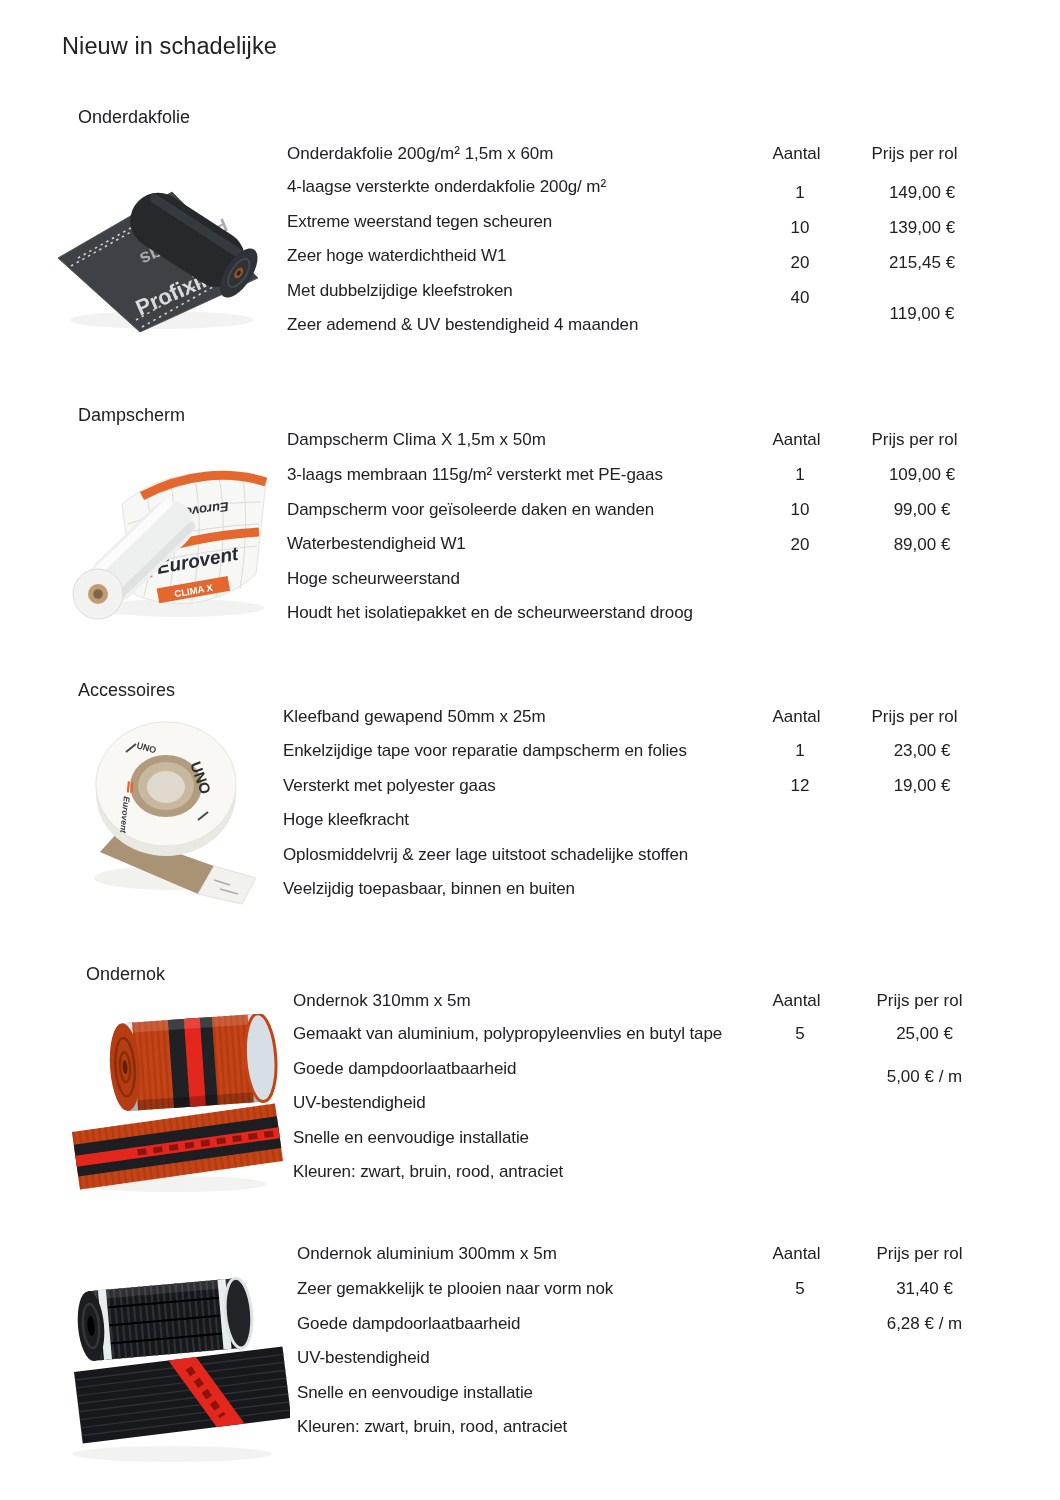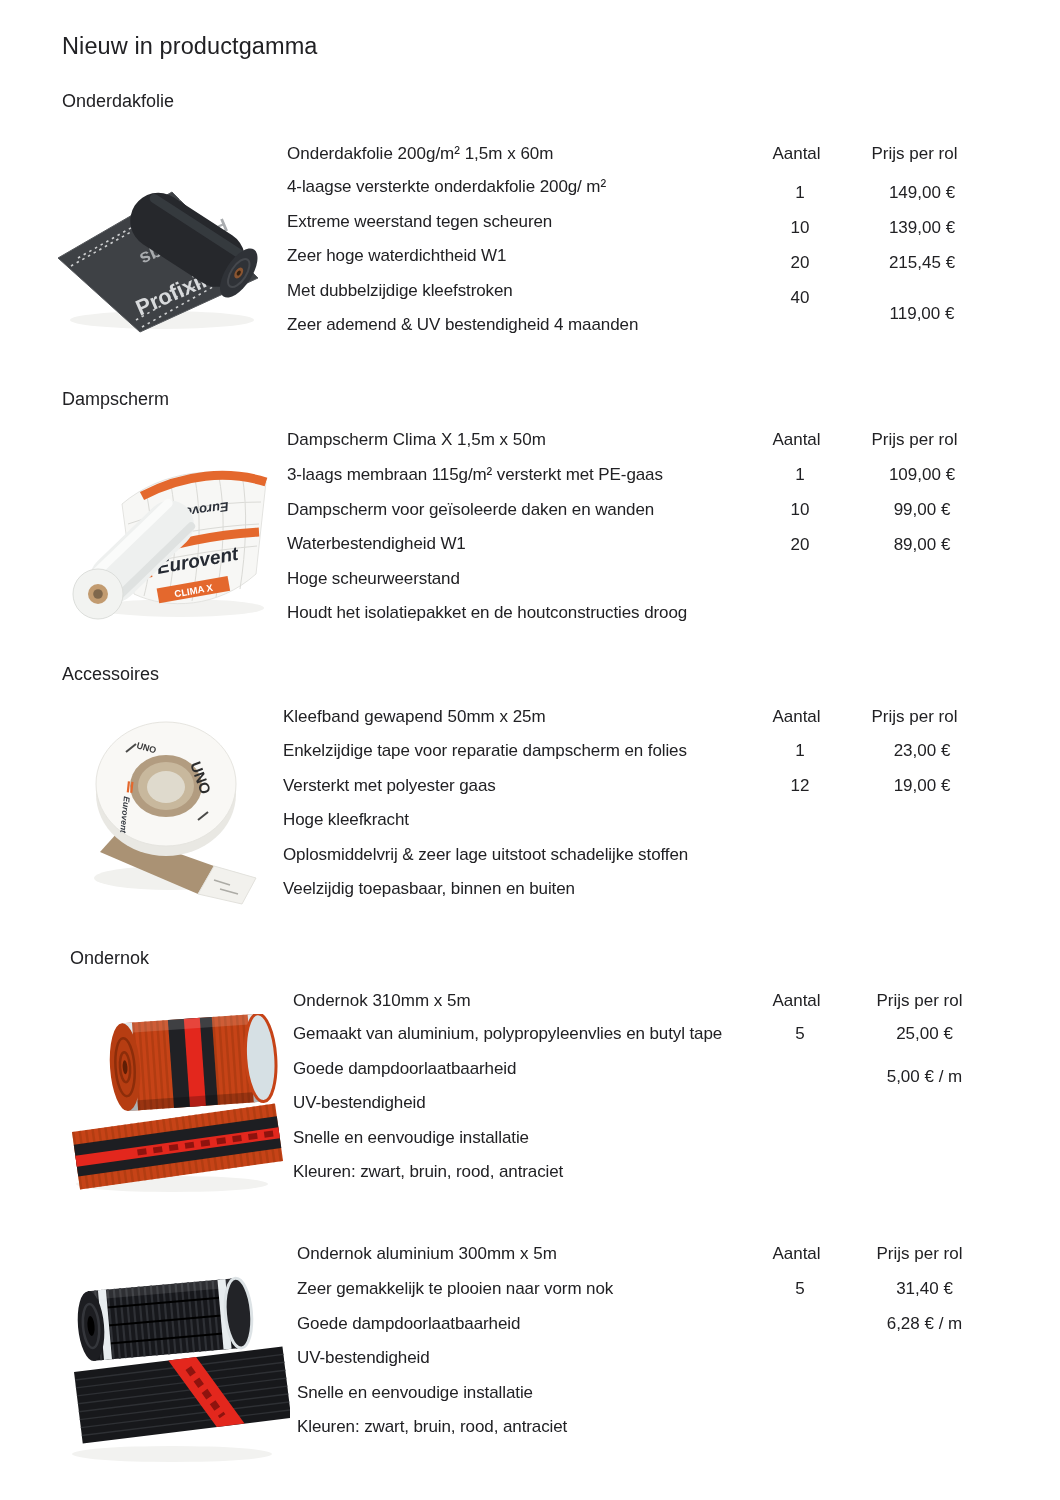--- a/index.html
+++ b/index.html
@@ -7,21 +7,21 @@
   .page {
     position: relative; width: 1060px; height: 1500px;
     background: #ffffff; overflow: hidden;
     font-family: "Liberation Sans", sans-serif; color: #212124;
   }
   .page-title {
     position: absolute; left: 62px; top: 33px; margin: 0;
     font-size: 23.5px; font-weight: 400; letter-spacing: .1px;
   }
   .sec-h {
-    position: absolute; margin: 0;
+    position: absolute; margin: 16px;
     font-size: 18px; font-weight: 400;
   }
   .product { position: absolute; left: 0; width: 1060px; }
   .p-title { position: absolute; top: 0; margin: 0; font-size: 17px; font-weight: 400; line-height: 22px; }
   .features { position: absolute; }
   .feature { font-size: 17px; line-height: 22px; margin-bottom: 12.5px; letter-spacing: -0.1px; }
   .cell { position: absolute; font-size: 17px; line-height: 22px; text-align: center; white-space: nowrap; }
   .qty   { left: 748px; width: 104px; }
   .price { left: 852px; width: 140px; }
   .col-h { top: 0; }
@@ -29,21 +29,21 @@
   .price.col-h { padding-right: 15px; }
   .product.shift .price { width: 145px; }
   .product.shift .price.col-h { padding-right: 10px; }
   .img { position: absolute; }
 </style>
 </head>
 <body>
 
 <div class="page">
 
-  <h1 class="page-title">Nieuw in productgamma</h1>
+  <h1 class="page-title">Nieuw in schadelijke</h1>
 
   <h2 class="sec-h" style="left:62px;top:91px">Onderdakfolie</h2>
   <h2 class="sec-h" style="left:62px;top:389px">Dampscherm</h2>
   <h2 class="sec-h" style="left:62px;top:664px">Accessoires</h2>
   <h2 class="sec-h" style="left:70px;top:948px">Ondernok</h2>
 
   <svg class="img" style="left:52px;top:158px" width="212" height="182" viewBox="0 0 212 182">
     <ellipse cx="110" cy="162" rx="92" ry="9" fill="#f2f2f0"></ellipse>
     <polygon points="6,100 120,34 206,120 88,174" fill="#3e4145" stroke="#54575b" stroke-width="1"></polygon>
     <line x1="26" y1="100" x2="128" y2="42" stroke="#e8e9ea" stroke-width="1.6" stroke-dasharray="2.5 4" opacity=".85"></line>
@@ -211,21 +211,21 @@
 
   <section class="product" style="top:429px">
     <h3 class="p-title" style="left:287px">Dampscherm Clima X 1,5m x 50m</h3>
     <div class="cell qty col-h">Aantal</div>
     <div class="cell price col-h">Prijs per rol</div>
     <div class="features" style="left:287px;top:35px;width:490px">
       <div class="feature">3-laags membraan 115g/m² versterkt met PE-gaas</div>
       <div class="feature">Dampscherm voor geïsoleerde daken en wanden</div>
       <div class="feature">Waterbestendigheid W1</div>
       <div class="feature">Hoge scheurweerstand</div>
-      <div class="feature">Houdt het isolatiepakket en de houtconstructies droog</div>
+      <div class="feature">Houdt het isolatiepakket en de scheurweerstand droog</div>
     </div>
     <div class="cell qty" style="top:35px">1</div>
     <div class="cell price" style="top:35px">109,00 €</div>
     <div class="cell qty" style="top:70px">10</div>
     <div class="cell price" style="top:70px">99,00 €</div>
     <div class="cell qty" style="top:105px">20</div>
     <div class="cell price" style="top:105px">89,00 €</div>
   </section>
 
   <section class="product" style="top:706px">

